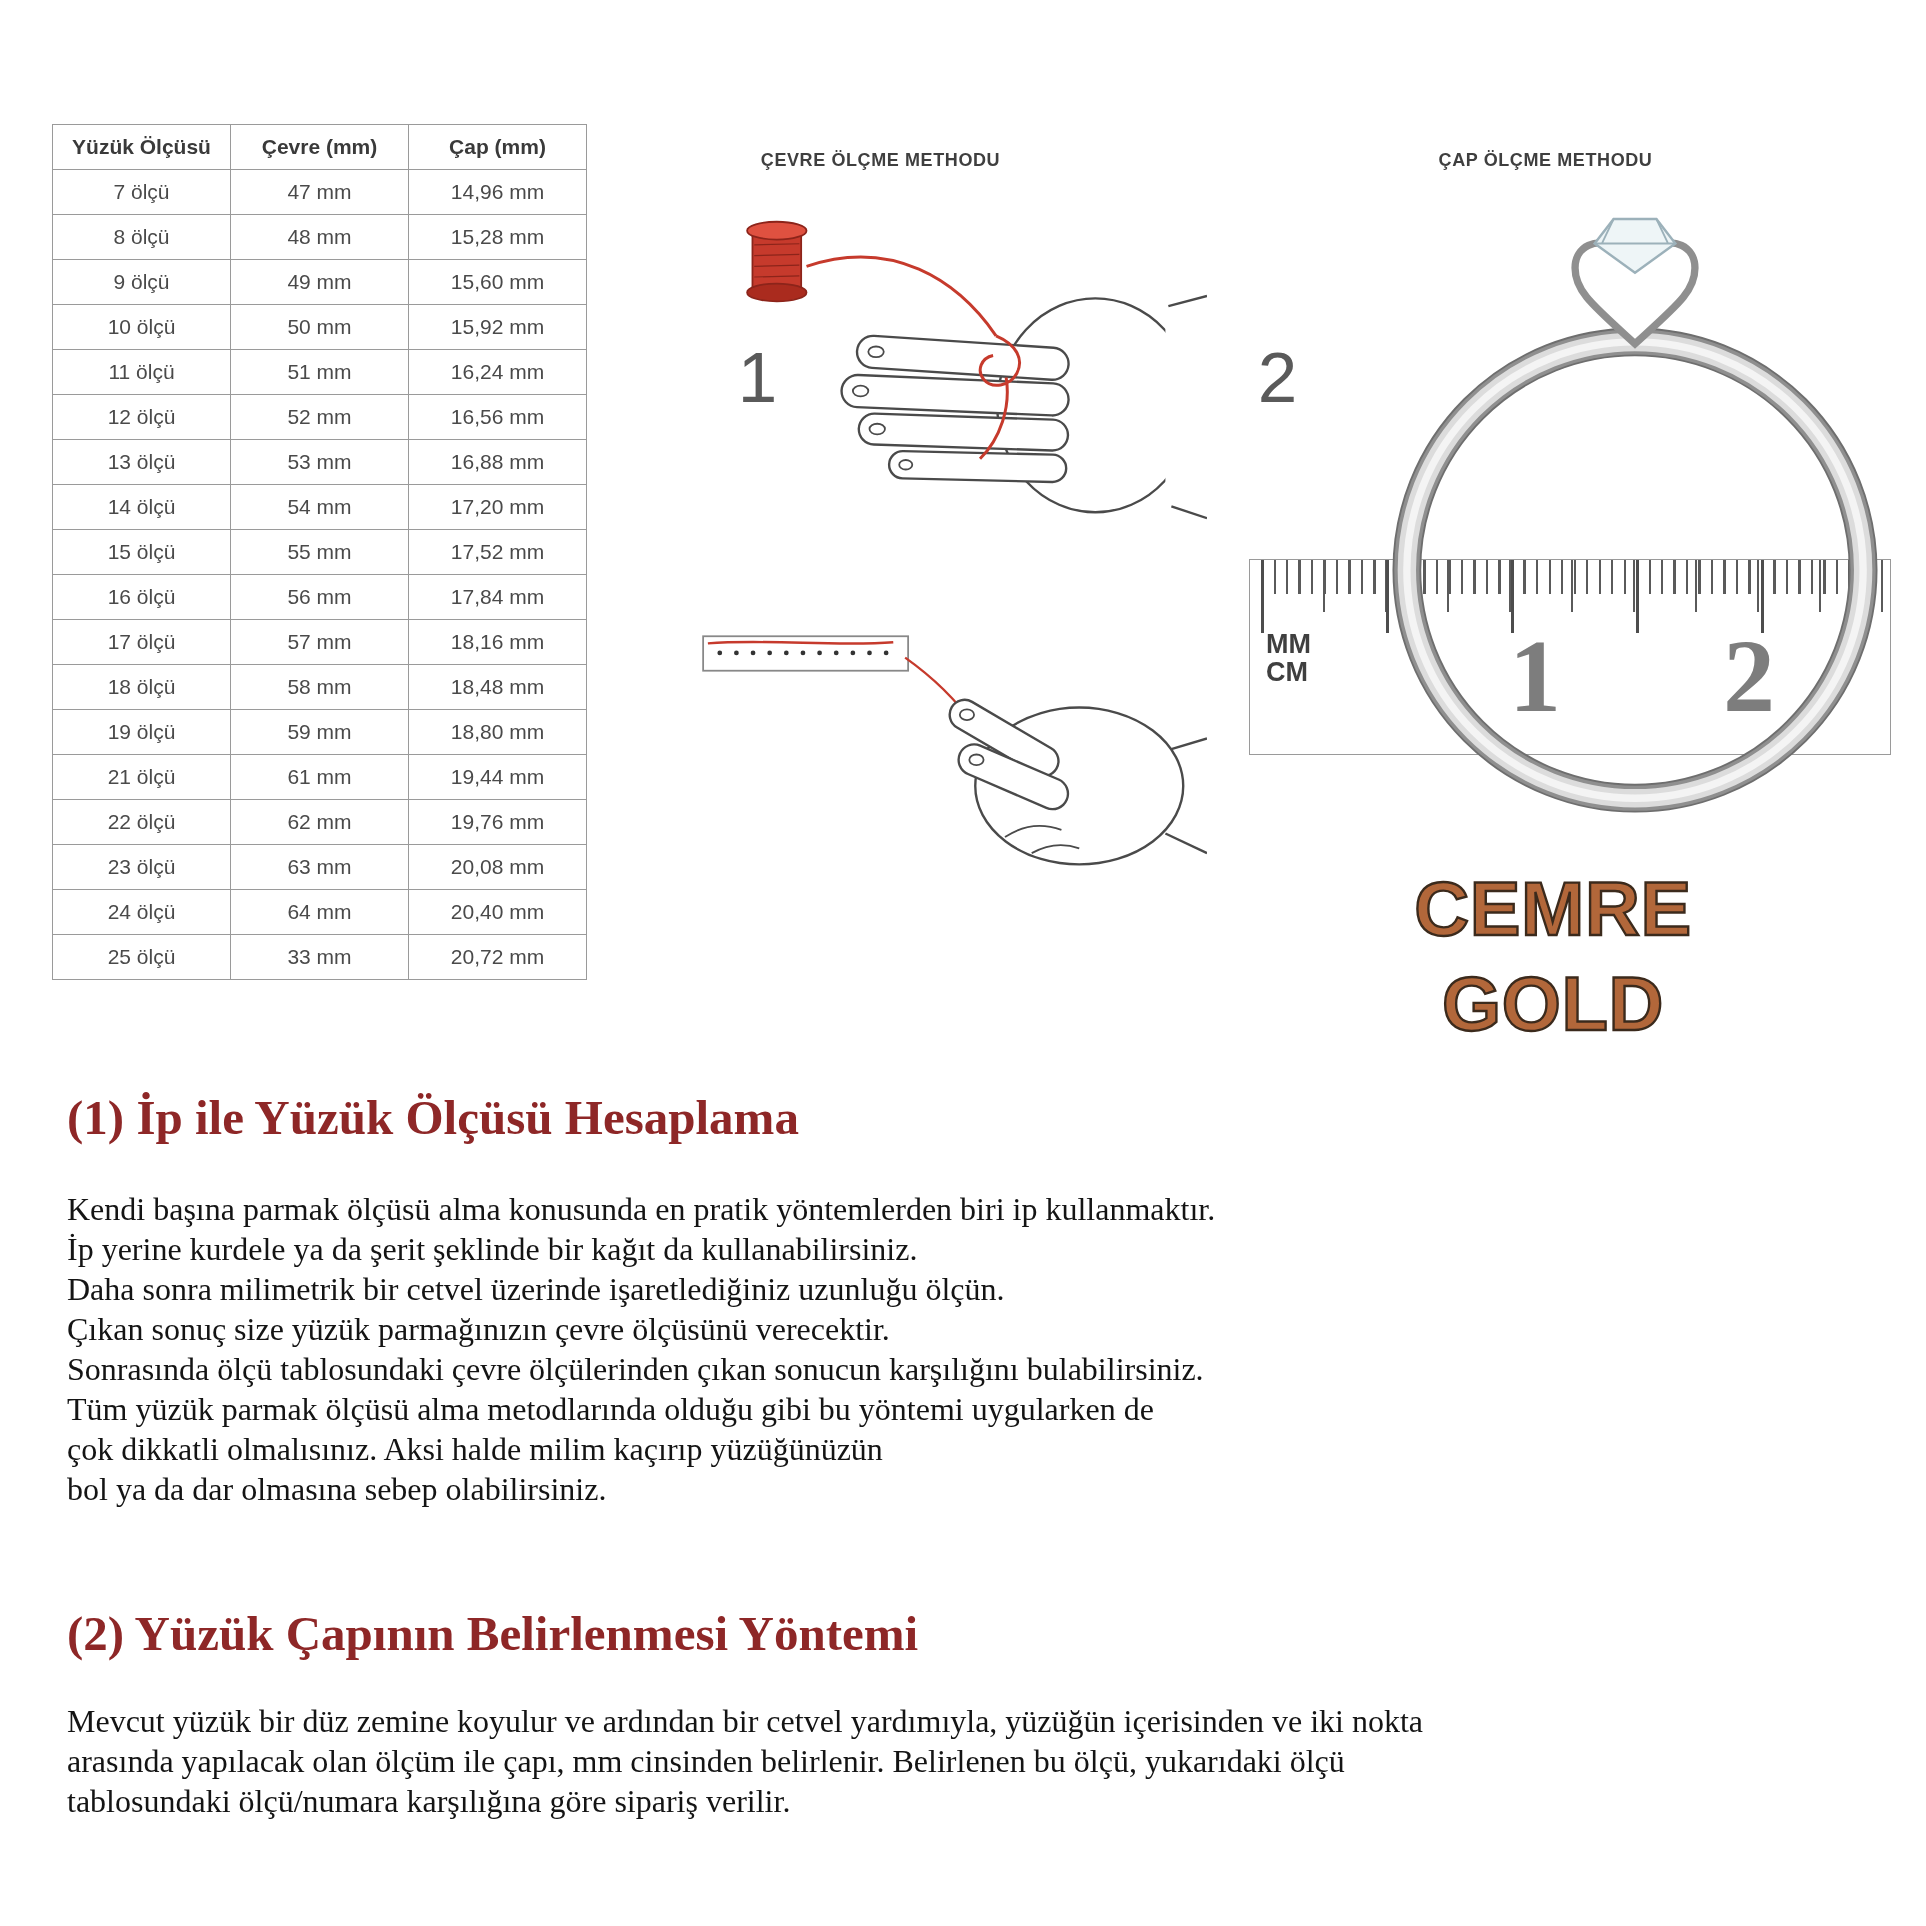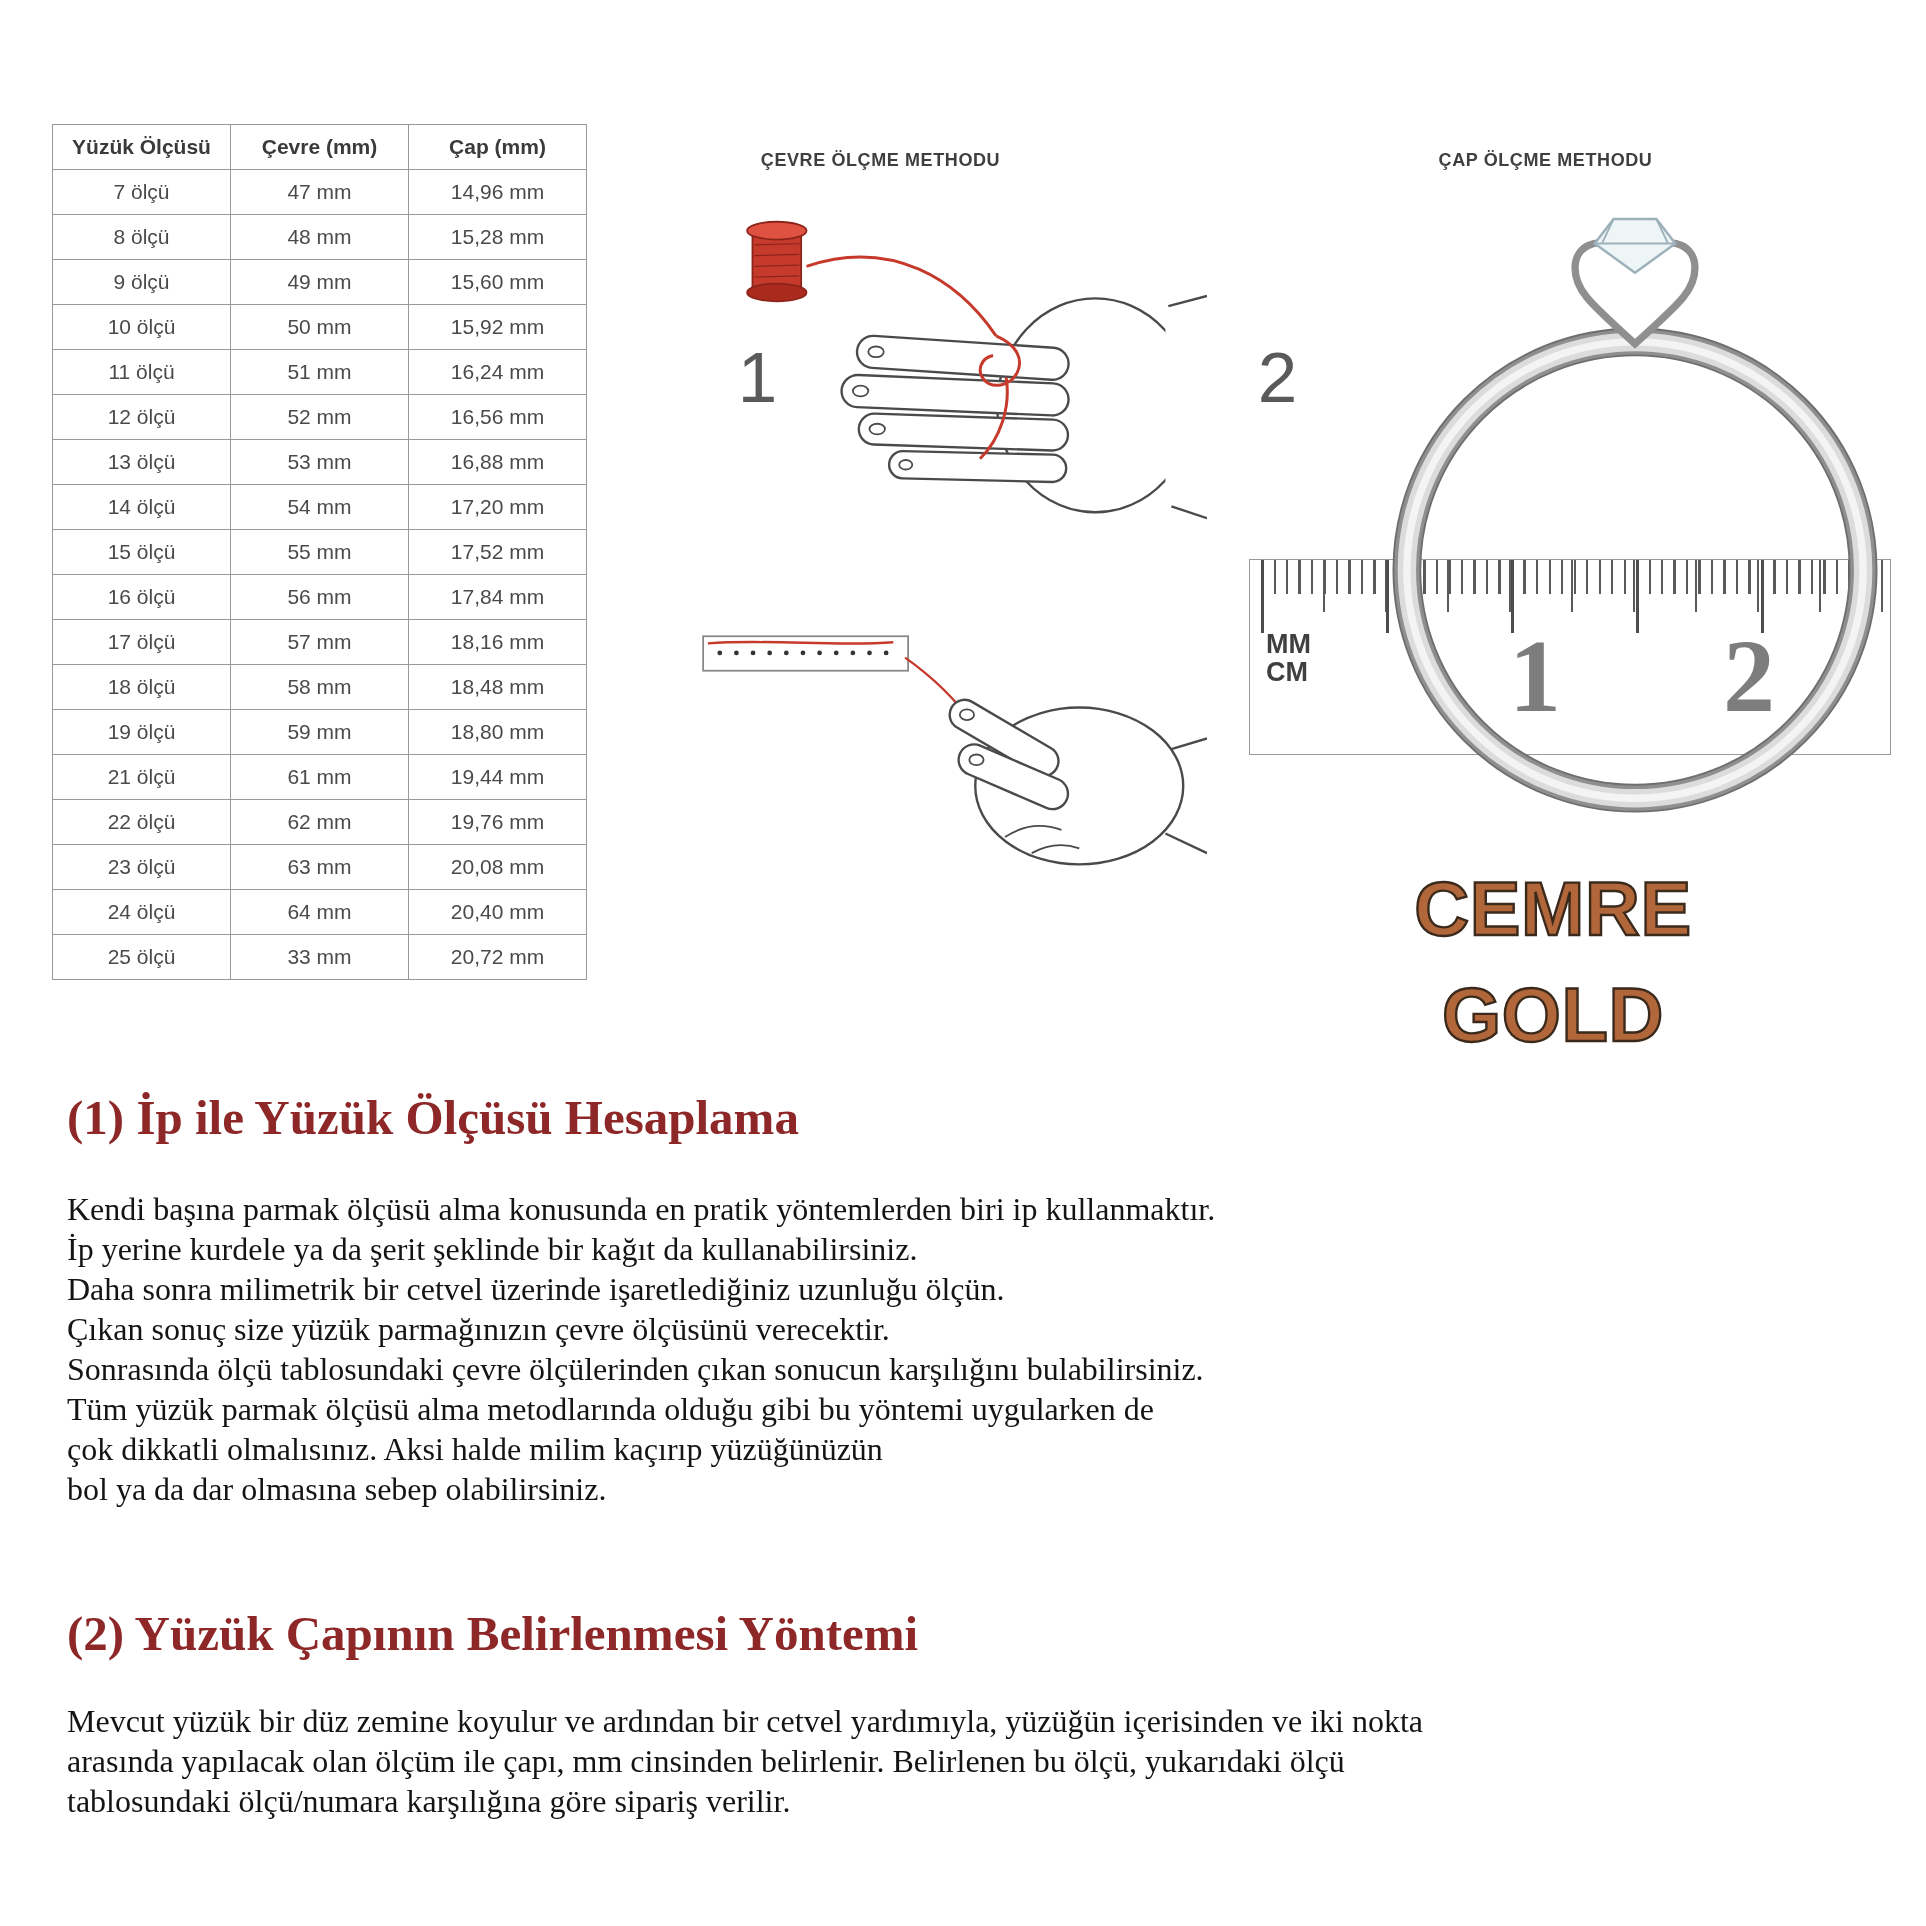--- a/index.html
+++ b/index.html
@@ -82,21 +82,21 @@
     text-align:center;
     font-family:"Liberation Sans", sans-serif;
     font-weight:900;
   }
   .brand-line1, .brand-line2 {
     font-size:76px; line-height:1.08; color:#b2673a;
     -webkit-text-stroke:2.4px #3b2a1c;
     letter-spacing:0.6px;
     text-align:center;
   }
-  .brand-line2 { margin-top:24px; }
+  .brand-line2 { margin-top:13px; }
 
   
   .section-heading {
     position:absolute; left:67px;
     font-family:"Liberation Serif", serif;
     font-weight:bold; font-size:49px; color:#8e2727;
   }
   .heading-1 { top:1089px; }
   .heading-2 { top:1605px; }
   .paragraph {

